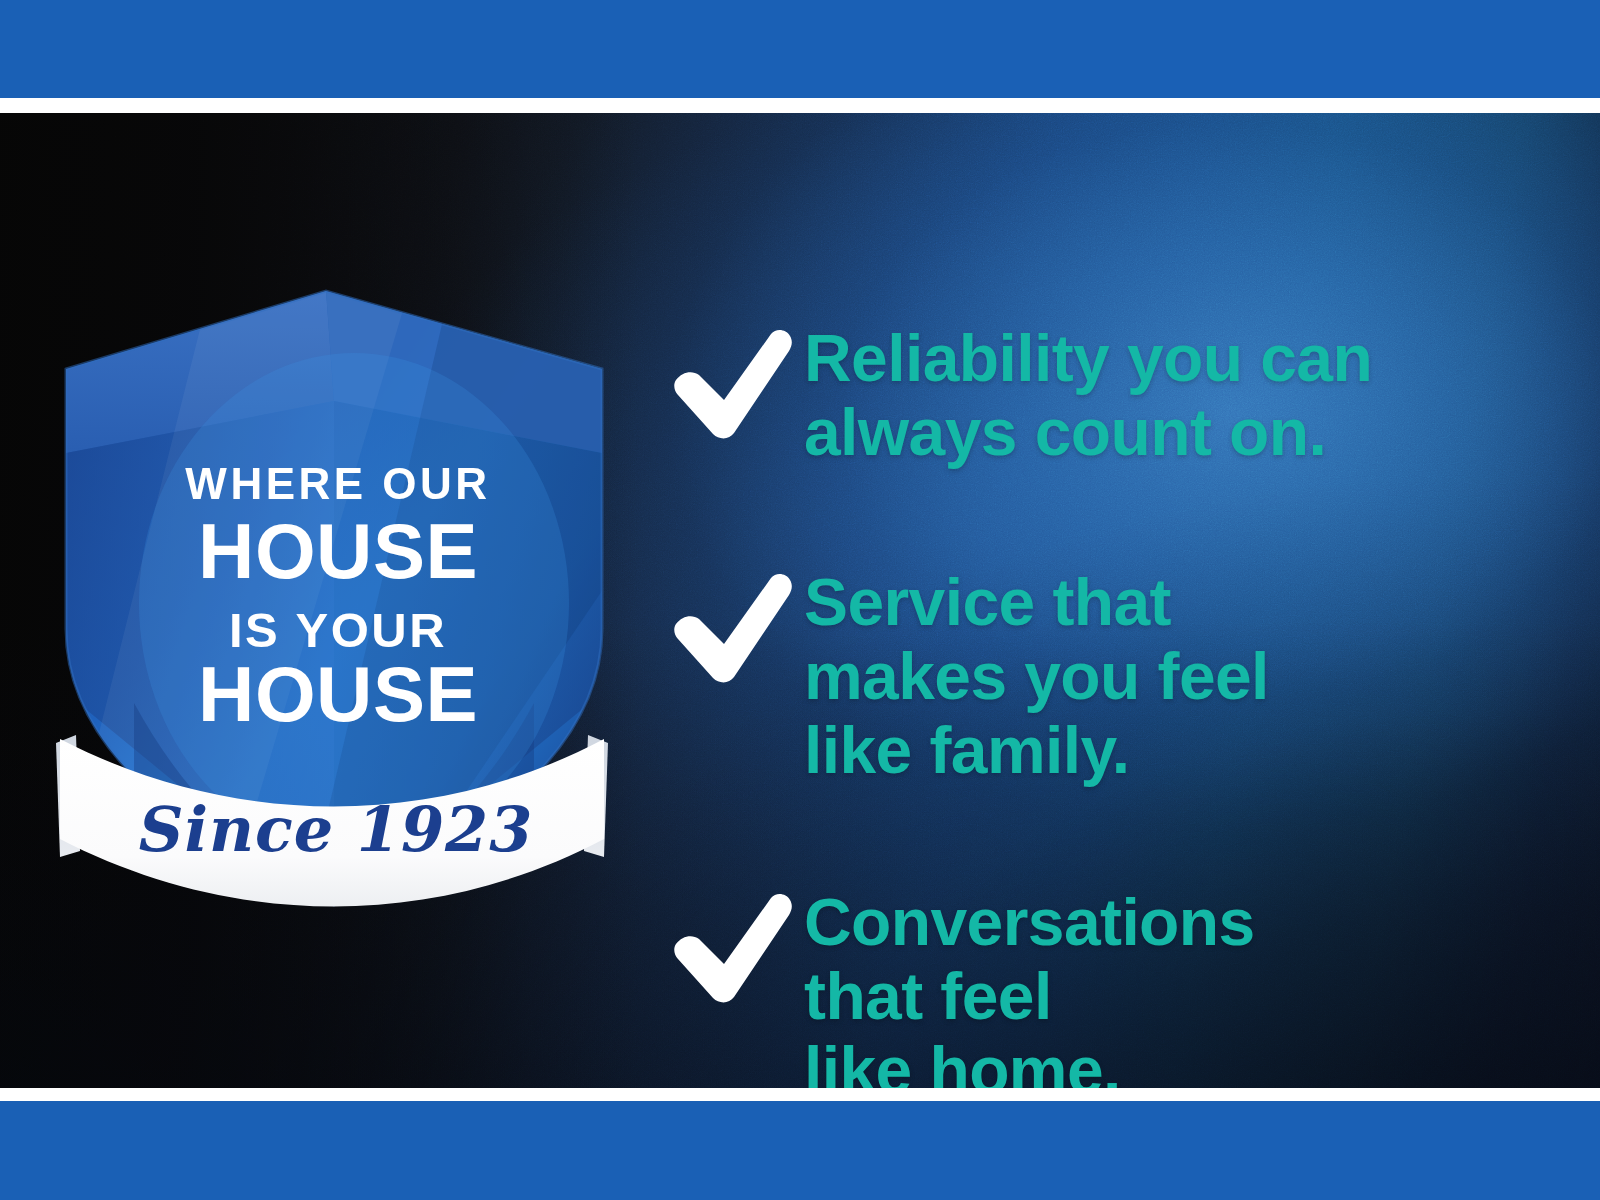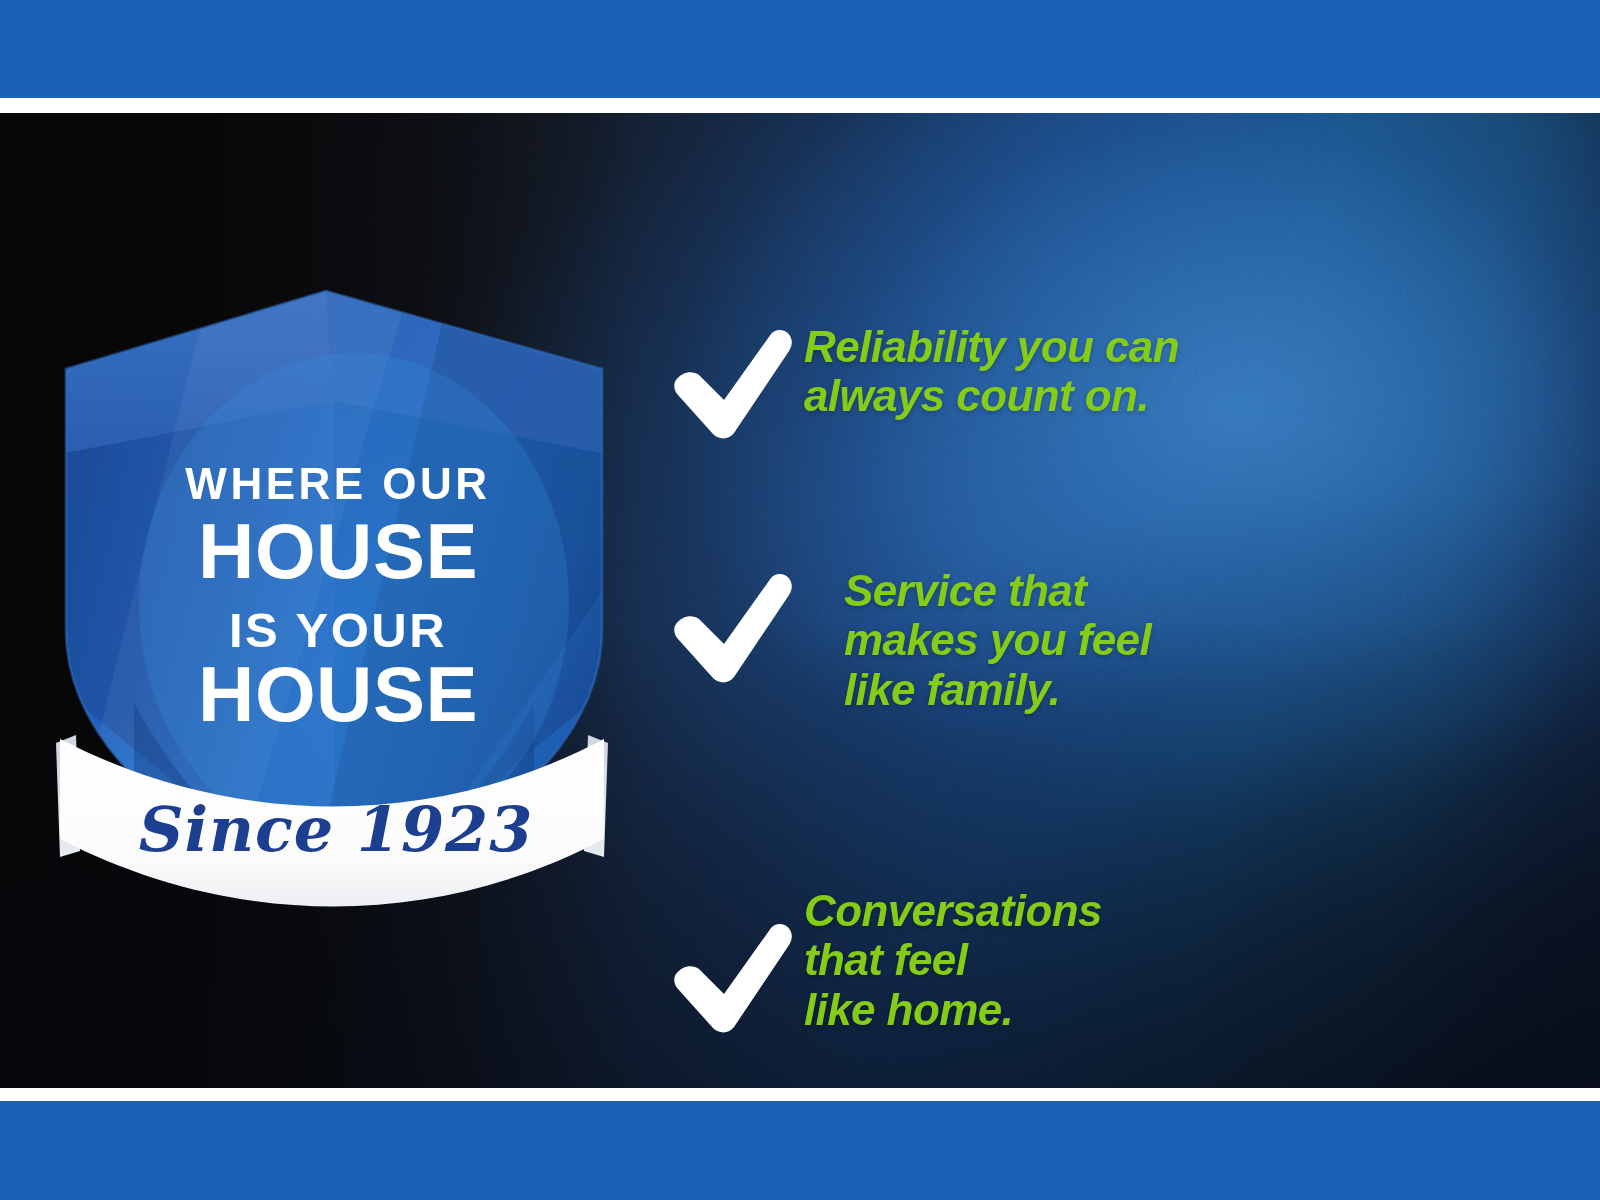--- a/index.html
+++ b/index.html
@@ -164,41 +164,40 @@
     height: 975px;
   }
   .bullet {
     position: absolute;
     left: 0;
     width: 860px;
     display: flex;
     align-items: flex-start;
   }
   .bullet[data-idx="0"] { top: 96px; }
-  .bullet[data-idx="1"] { top: 340px; gap: 40px; }
-  .bullet[data-idx="2"] { top: 660px; align-items: flex-end; }
+  .bullet[data-idx="1"] { top: 340px; }
+  .bullet[data-idx="2"] { top: 660px; }
 
   .check {
     flex: 0 0 auto;
     width: 132px;
     padding-top: 6px;
   }
   .check svg { display: block; width: 122px; height: 112px; }
 
   .btext {
     flex: 1 1 auto;
-    color: #84cc16;
+    color: #14b8a6;
     font-family: "Liberation Sans", sans-serif;
     font-weight: bold;
-    font-size: 44px;
+    font-size: 66px;
     line-height: 1.12;
     letter-spacing: -0.6px;
     white-space: pre-line;
     text-shadow: 0 2px 5px rgba(0,0,0,0.22);
-    font-style: italic;
   }
 </style>
 </head>
 <body>
 
 <div id="poster">
 
   <div class="band top"></div>
   <div class="gap top"></div>
   <div class="gap bottom"></div>

